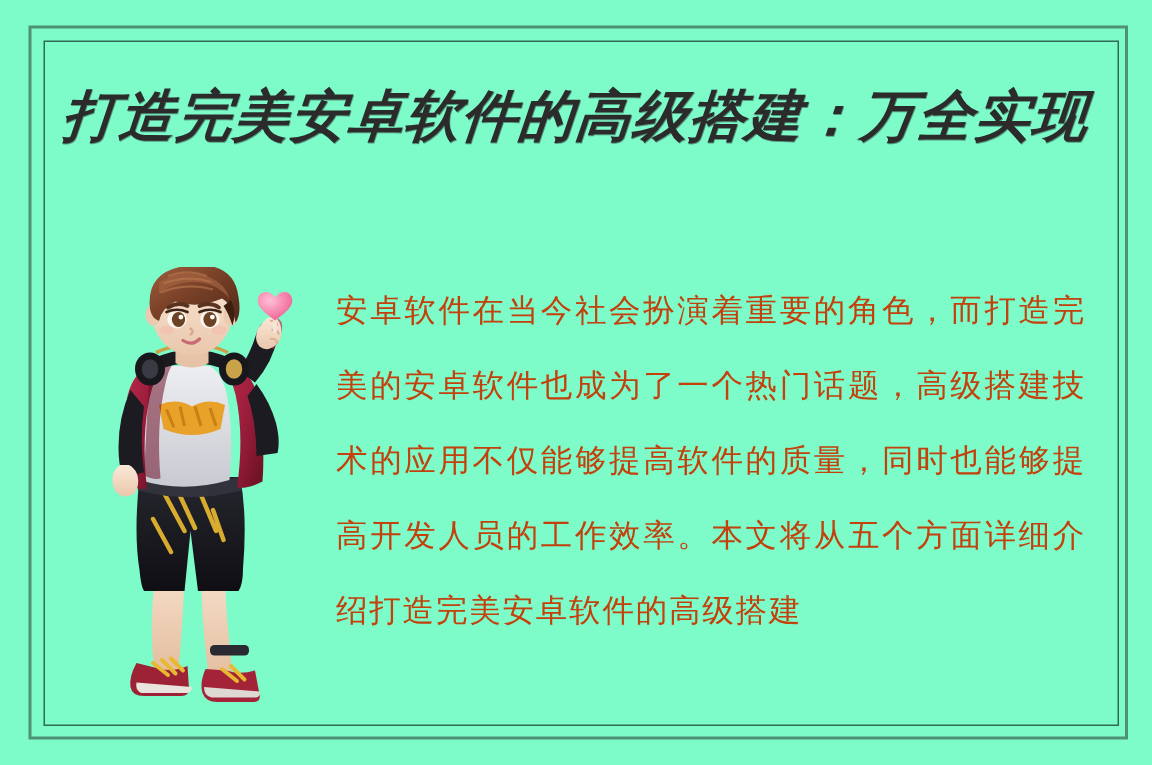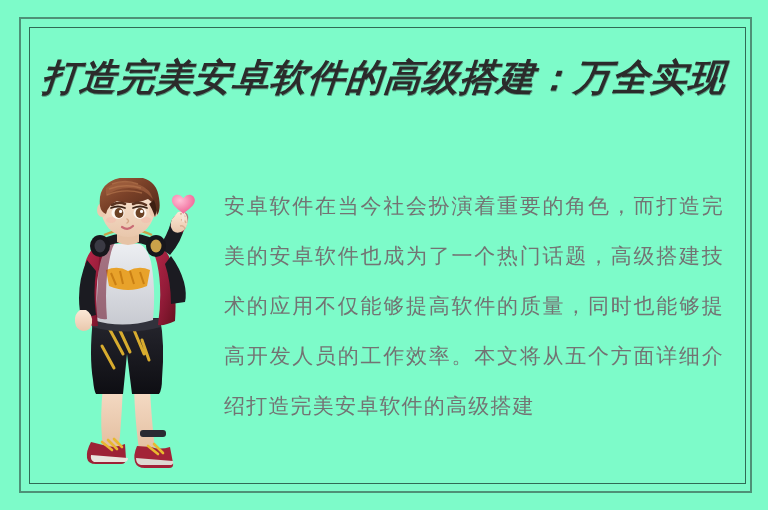--- a/index.html
+++ b/index.html
@@ -62,22 +62,22 @@
     transform-origin: left top;
   }
 
   
   #body-text {
     position: absolute;
     left: 224px;
     top: 183px;
     width: 500px;
     height: 300px;
-    color: #737373;
-    font-family: Liberation Mono, monospace;
+    color: #c2410c;
+    font-family: Liberation Sans, sans-serif;
     font-size: 21px;
     line-height: 50px;
     letter-spacing: 1.2px;
     text-align: justify;
     overflow: hidden;
     word-break: break-all;
   }
 
   
   #character {

